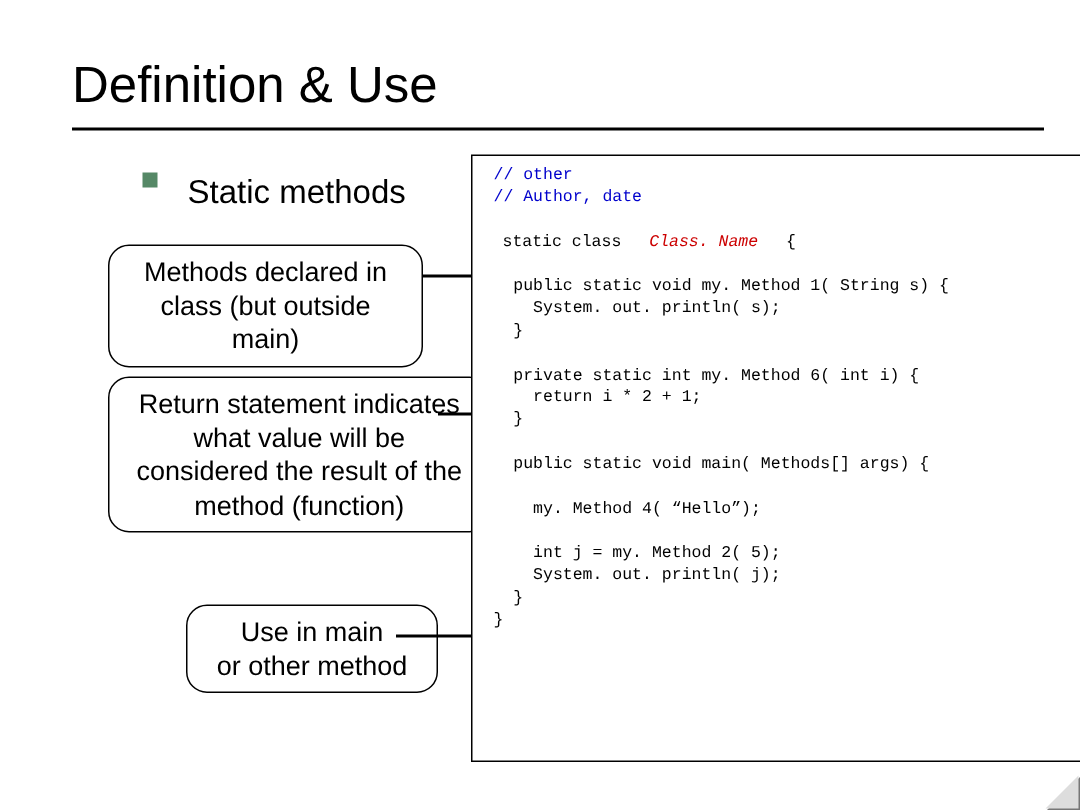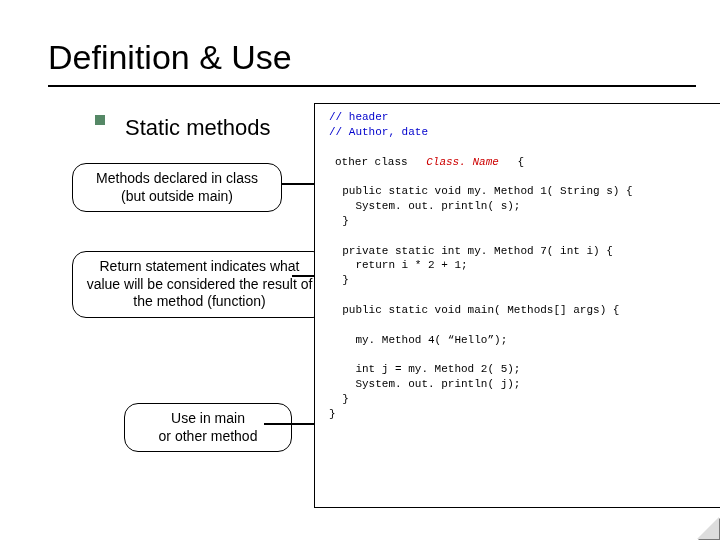--- a/index.html
+++ b/index.html
@@ -41,21 +41,21 @@
   .bullet-text {
     font-size: 22px;
     color: #000;
   }
   .callout {
     position: absolute;
     border: 1.5px solid #000;
     border-radius: 14px;
     padding: 6px 10px;
     background: #fff;
-    font-size: 14px;
+    font-size: 18px;
     text-align: center;
     line-height: 1.25;
   }
   .callout1 { top: 60px; left: 18px; width: 210px; }
   .callout2 { top: 148px; left: 18px; width: 255px; }
   .callout3 { top: 300px; left: 70px; width: 168px; }
   .codebox {
     position: absolute;
     top: 0;
     left: 260px;
@@ -109,30 +109,30 @@
 
   <div class="callout callout1">Methods declared in class (but outside main)</div>
   <div class="callout callout2">Return statement indicates what value will be considered the result of the method (function)</div>
   <div class="callout callout3" style="white-space:pre-line;">Use in main
 or other method</div>
 
   <div class="conn" style="top:80px; left:228px; width:42px; height:1.5px;"></div>
   <div class="conn" style="top:172px; left:238px; width:58px; height:1.5px;"></div>
   <div class="conn" style="top:320px; left:210px; width:72px; height:1.5px;"></div>
 
-  <div class="codebox"><span class="kw">// header</span>
+  <div class="codebox"><span class="kw">// other</span>
 <span class="kw">// Author, date</span>
 
-<span><span>other class </span><span class="cname">Class. Name</span><span> {</span></span>
+<span><span>static class </span><span class="cname">Class. Name</span><span> {</span></span>
 
 <span>  public static void my. Method 1( String s) {</span>
 <span>    System. out. println( s);</span>
 <span>  }</span>
 
-<span>  private static int my. Method 7( int i) {</span>
+<span>  private static int my. Method 6( int i) {</span>
 <span>    return i * 2 + 1;</span>
 <span>  }</span>
 
 <span>  public static void main( Methods[] args) {</span>
 
 <span>    my. Method 4( “Hello”);</span>
 
 <span>    int j = my. Method 2( 5);</span>
 <span>    System. out. println( j);</span>
 <span>  }</span>

